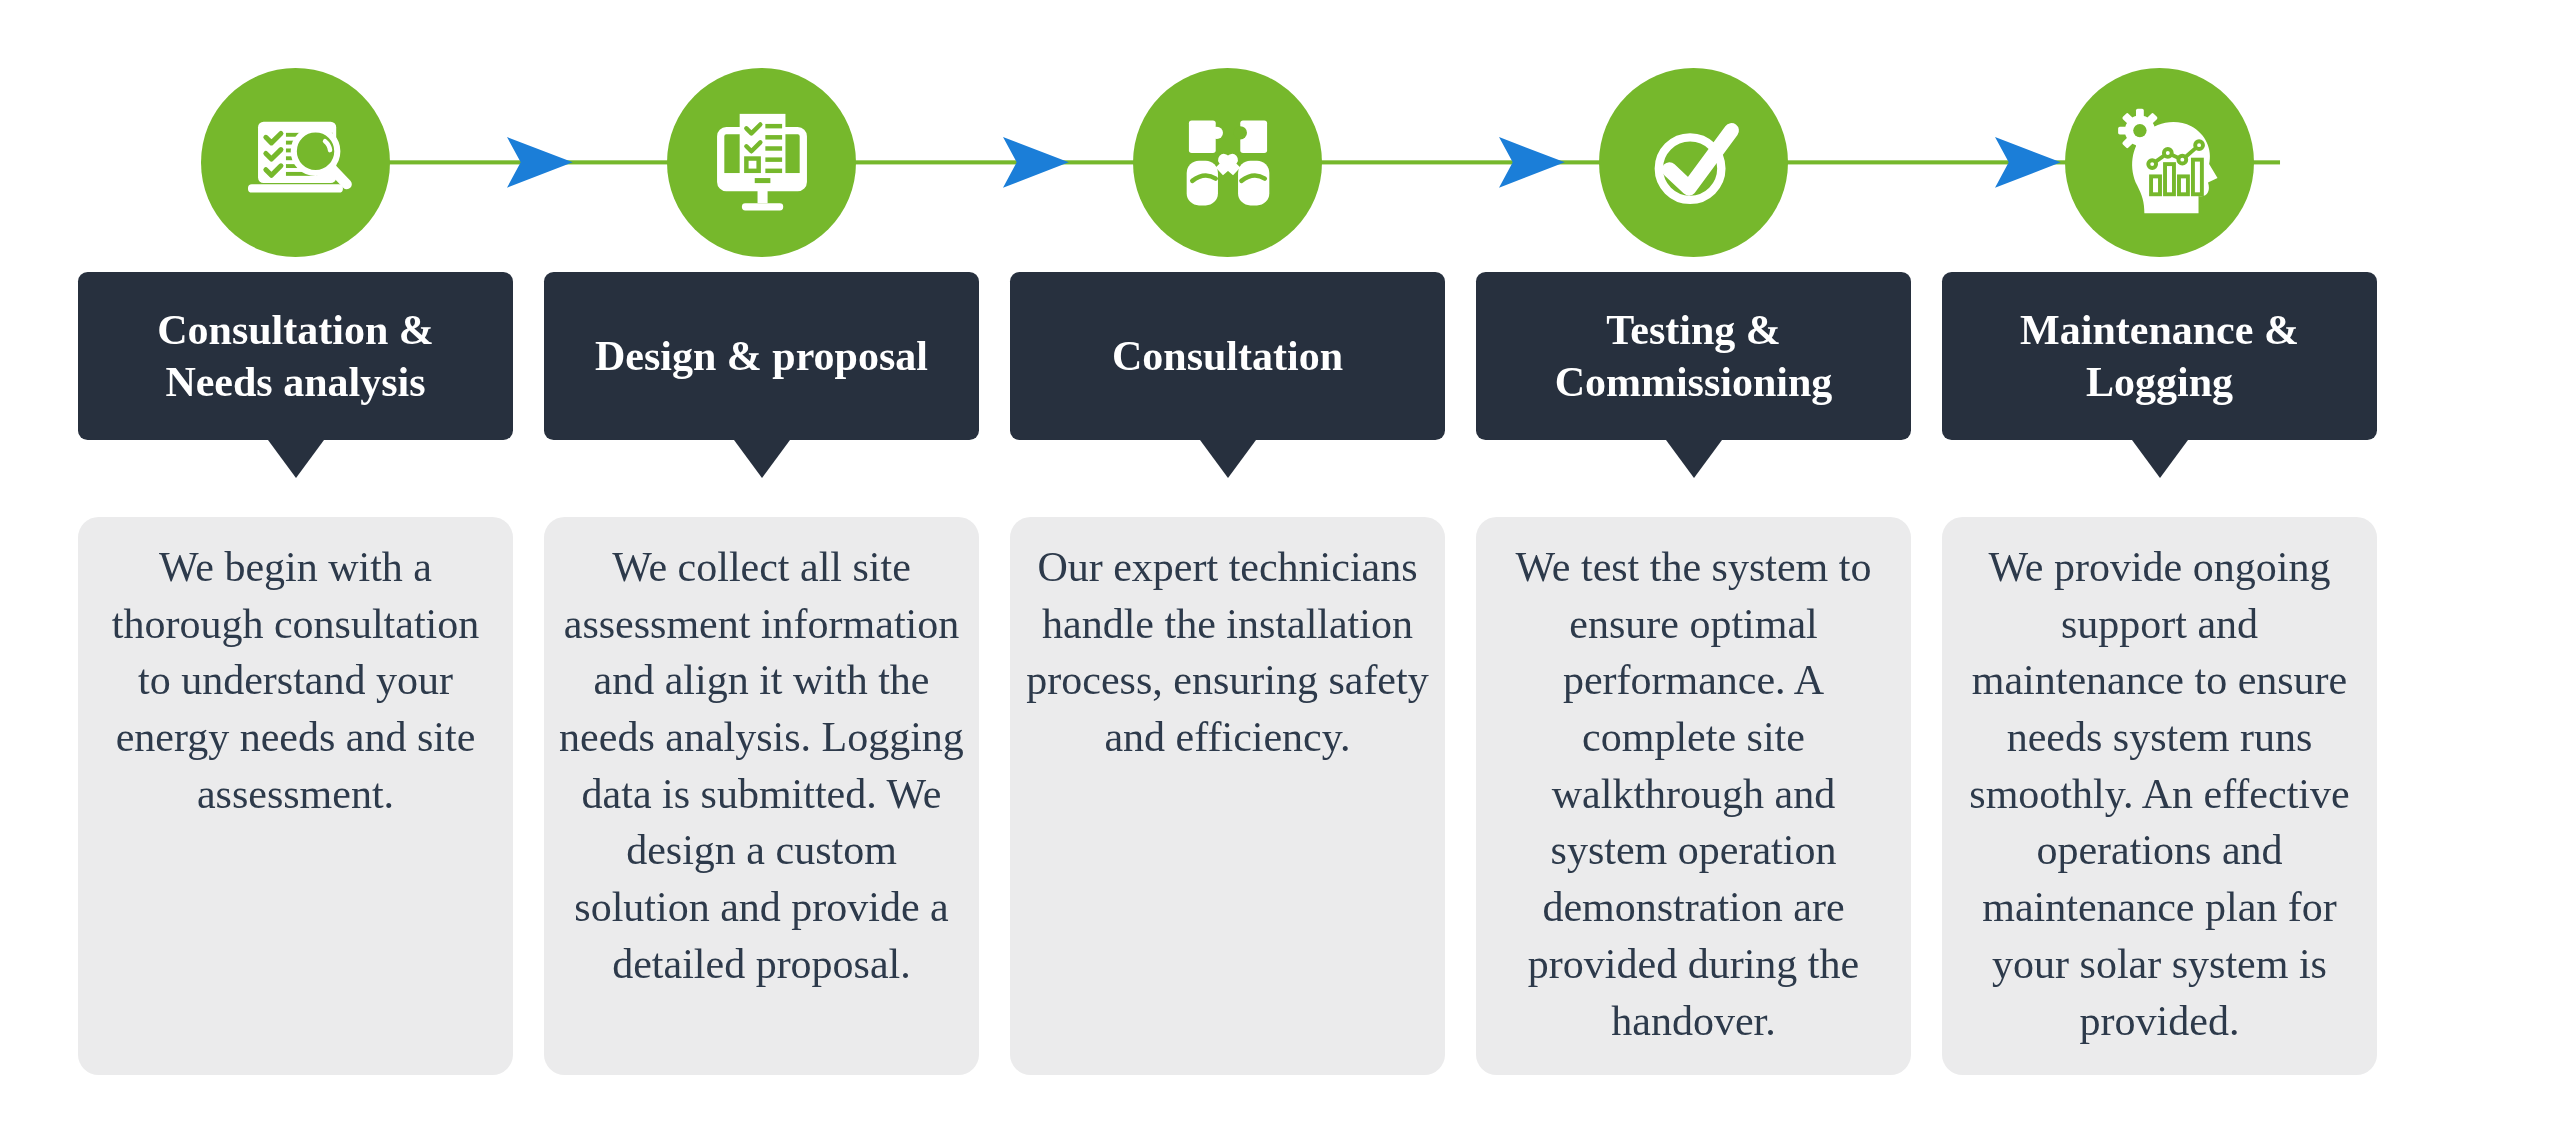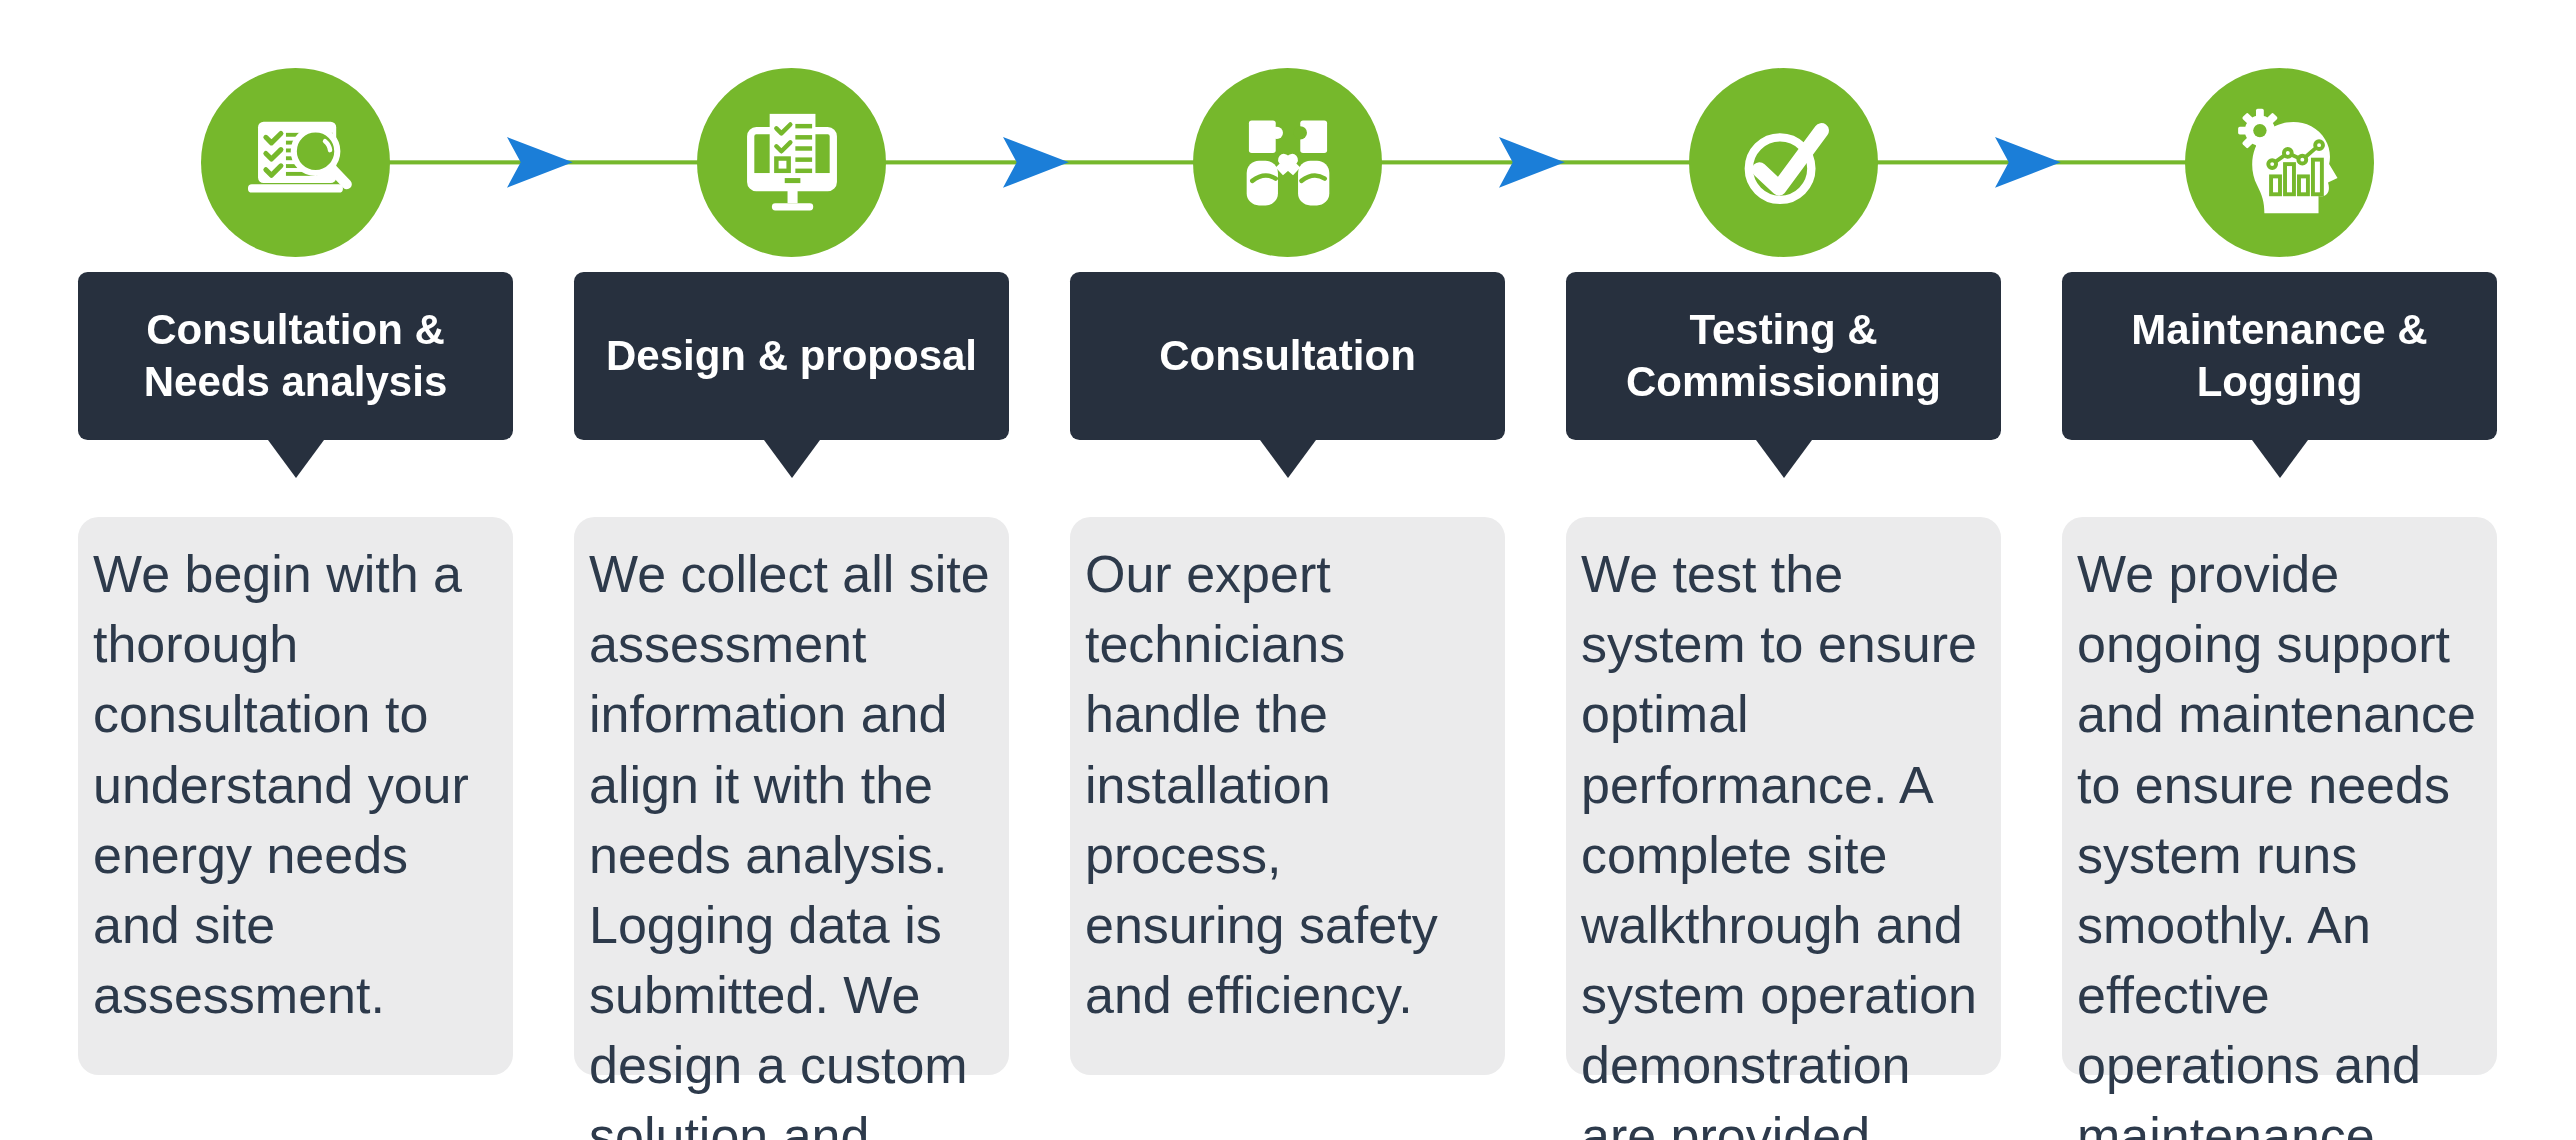--- a/index.html
+++ b/index.html
@@ -14,21 +14,21 @@
     position:relative;overflow:hidden;
   }
   .page{
     position:relative;width:2576px;height:1140px;background:#fff;
   }
   .connector-overlay{
     position:absolute;left:0;top:0;width:2576px;height:1140px;z-index:0;
   }
   .row{
     position:relative;z-index:1;
-    display:flex;gap:61px;padding:68px 78px 0 78px;
+    display:flex;gap:31px;padding:68px 78px 0 78px;font-family:Liberation Serif, serif;
   }
   .step{
     width:435px;flex:0 0 435px;
     display:flex;flex-direction:column;align-items:center;
   }
   .circle{
     width:189px;height:189px;border-radius:50%;
     background:var(--green);
     display:flex;align-items:center;justify-content:center;
     flex:0 0 auto;
@@ -50,22 +50,22 @@
     border-left:28px solid transparent;
     border-right:28px solid transparent;
     border-top:38px solid var(--navy);
   }
   .desc-box{
     margin-top:77px;width:100%;height:558px;
     background:var(--boxbg);border-radius:20.6px;
     padding:22px 15px;
   }
   .desc-box p{
-    font-size:52px;line-height:1.35;color:var(--textdark);
-    text-align:left;font-weight:400;
+    font-size:42px;line-height:1.35;color:var(--textdark);
+    text-align:center;font-weight:400;
   }
 </style>
 </head>
 <body>
 
 <div class="page">
 
   <svg class="connector-overlay" viewBox="0 0 3760 1664" xmlns="http://www.w3.org/2000/svg">
     <rect x="431" y="234" width="2897" height="6" fill="var(--green)"></rect>
     <path d="M740 200 L836 237 L740 274 L760 237 Z" fill="var(--blue)"></path>

